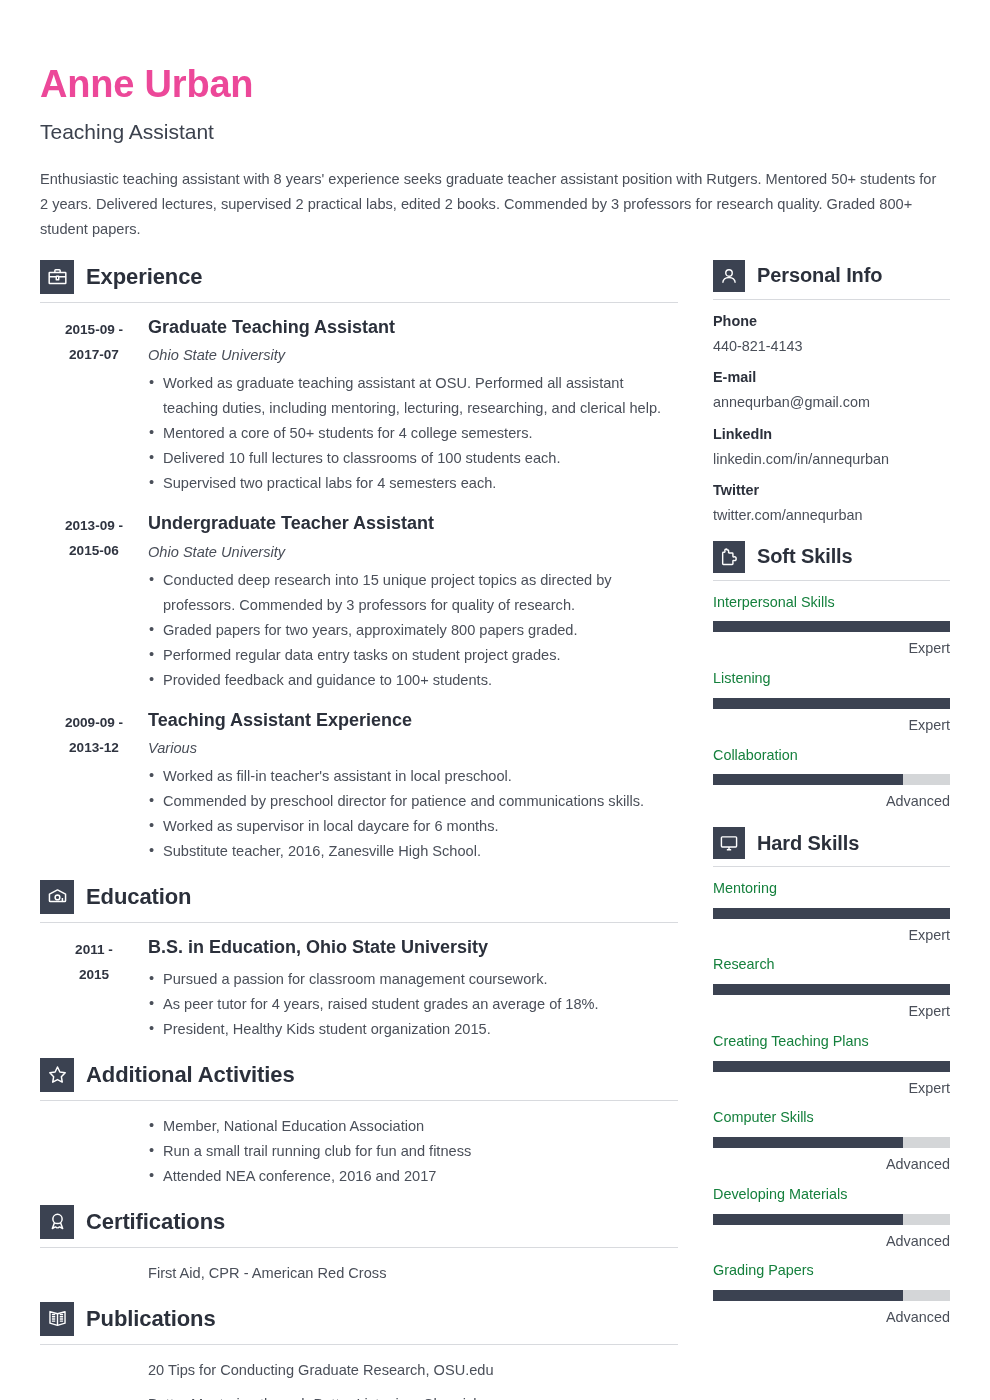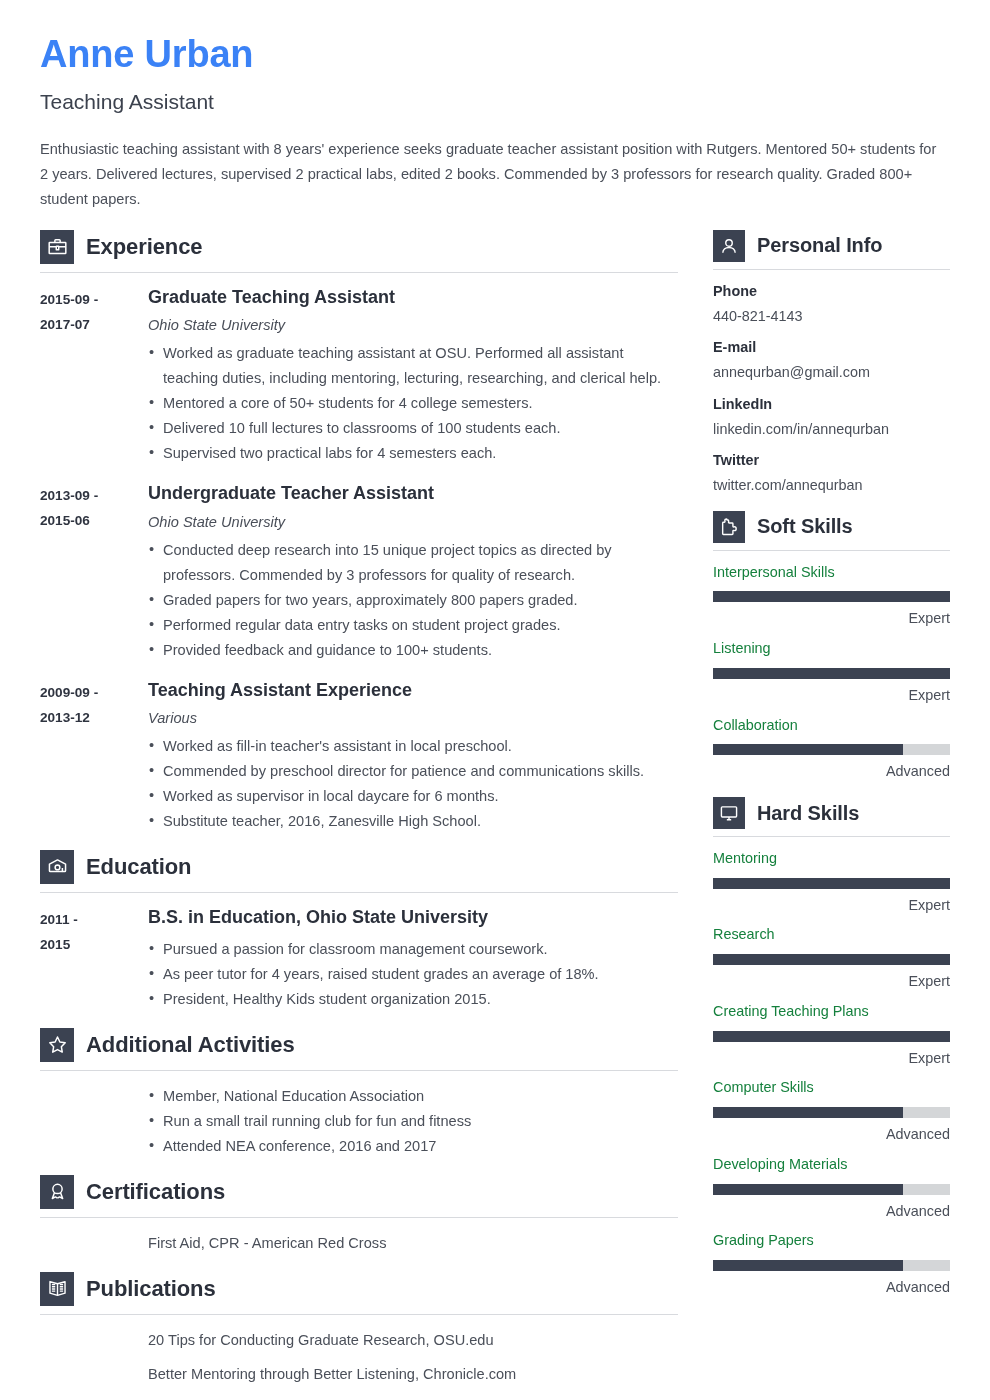--- a/index.html
+++ b/index.html
@@ -13,23 +13,24 @@
     width: 990px;
     min-height: 1400px;
     padding: 34px 40px 0 40px;
     -webkit-font-smoothing: antialiased;
   }
 
   
   .hdr-name {
     font-size: 38px;
     font-weight: bold;
-    color: #3b82f6;
+    color: #ec4899;
     letter-spacing: -0.2px;
     line-height: 1.1;
+    margin-top: 30px;
   }
   .hdr-title {
     font-size: 21px;
     font-weight: normal;
     color: #3c424e;
     margin-top: 13px;
     line-height: 1.2;
   }
   .hdr-summary {
     font-size: 14.6px;
@@ -82,21 +83,21 @@
   .entry { display: flex; margin-bottom: 16px; }
   .entry:last-child { margin-bottom: 0; }
   .entry-date {
     width: 108px; flex: 0 0 108px;
     font-size: 13.6px;
     font-weight: bold;
     color: #2f3440;
     line-height: 25px;
     padding-top: 1px;
   }
-  .entry-date span { display: block; }
+  .entry-date span { display: block; text-align: center; }
   .entry-body { flex: 1 1 auto; }
   .entry-role {
     font-size: 18px;
     font-weight: bold;
     color: #2b303b;
     line-height: 1.25;
   }
   .entry-org {
     font-size: 14.6px;
     font-style: italic;

